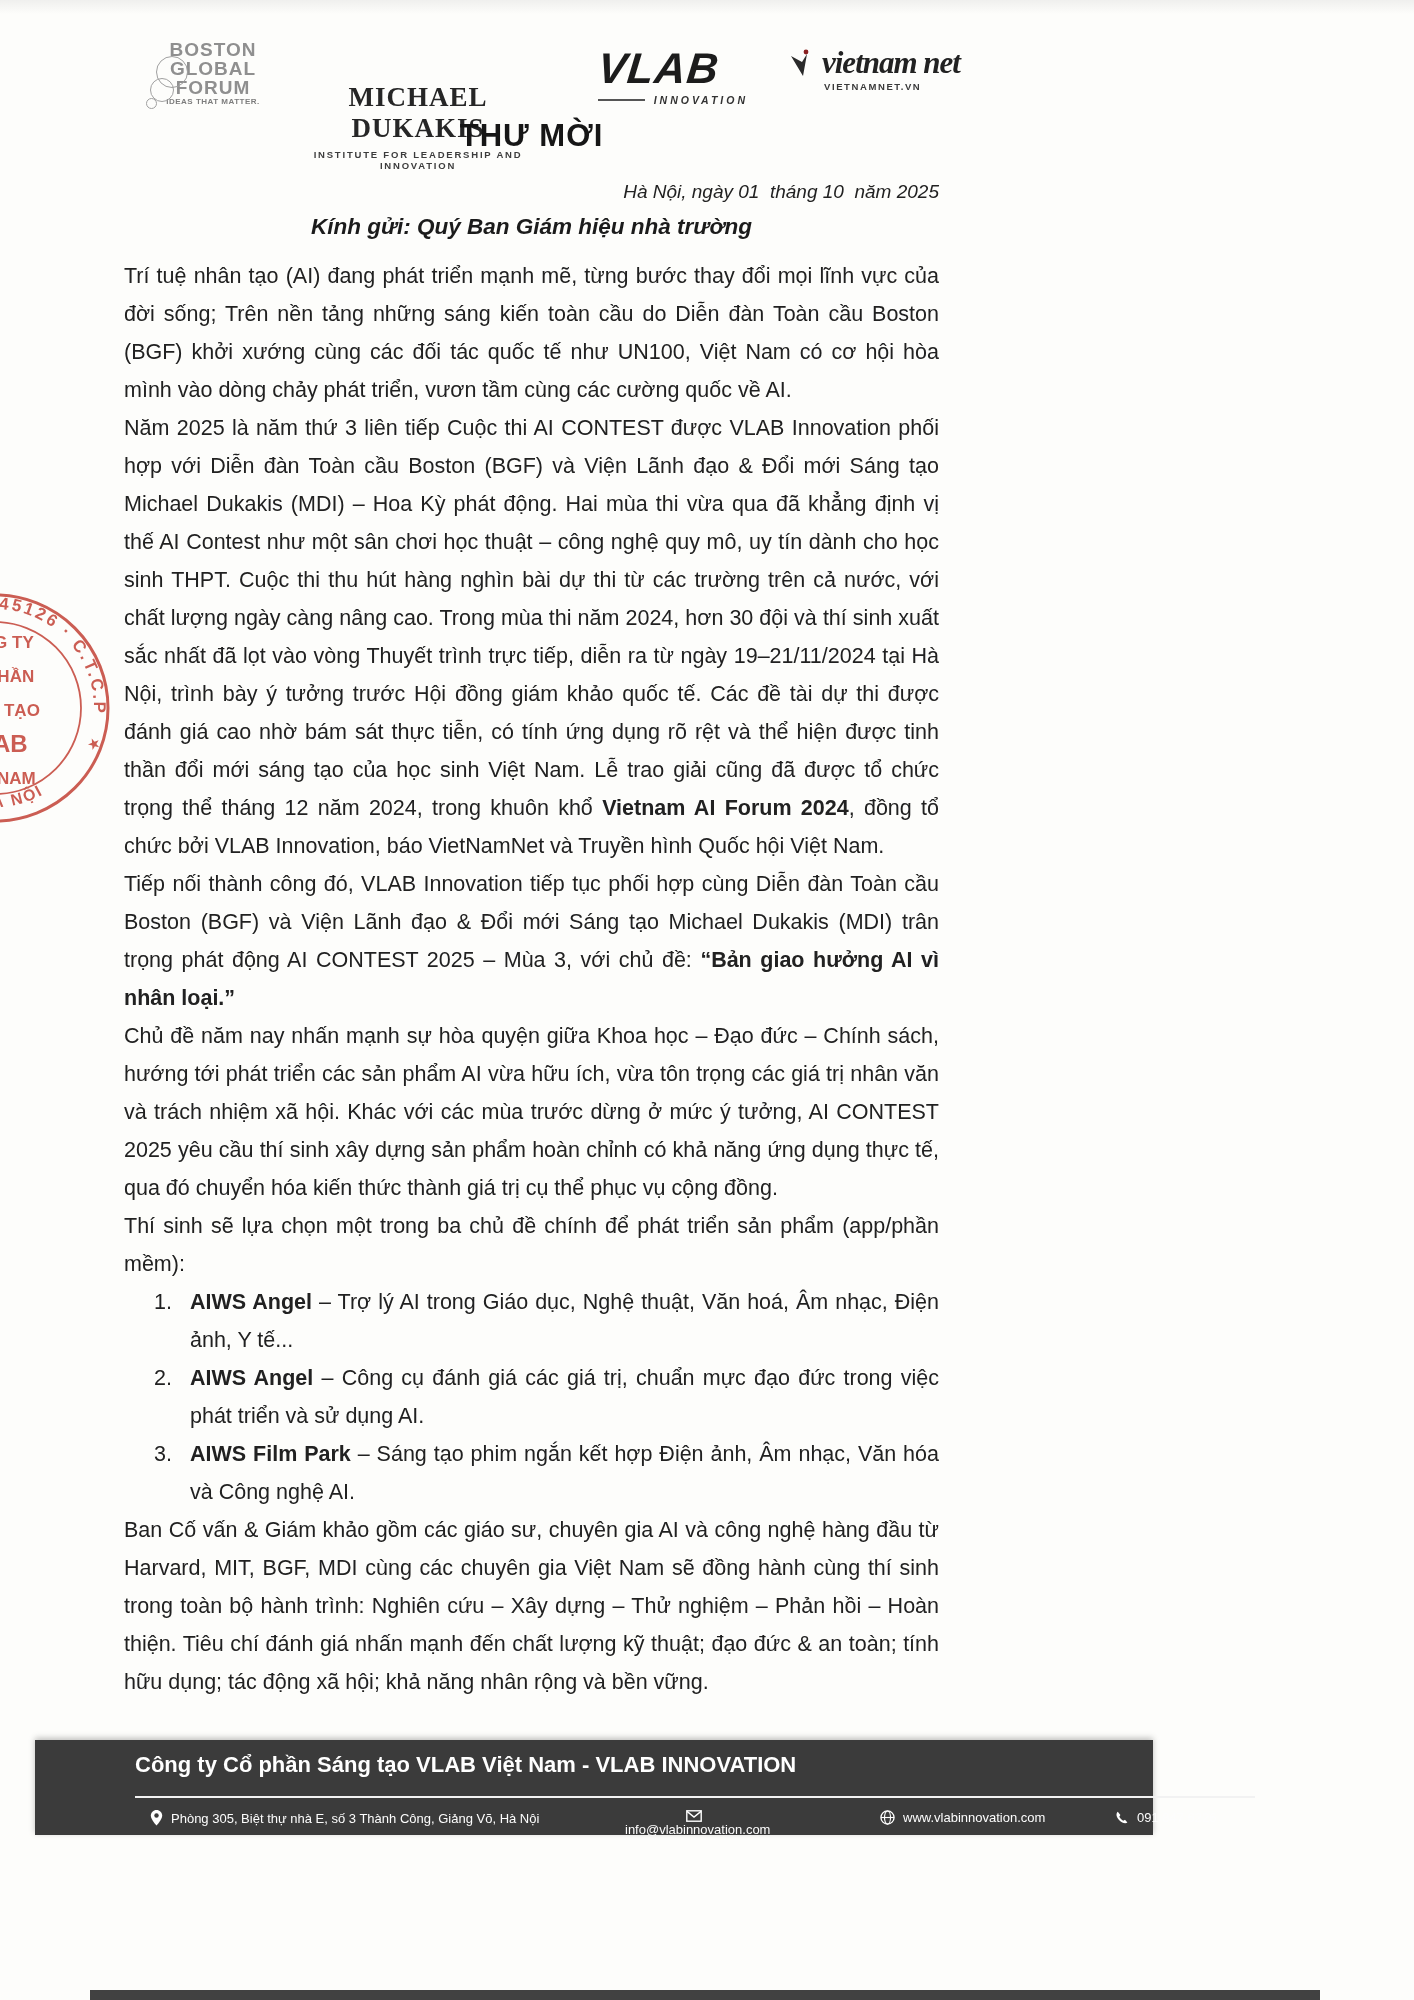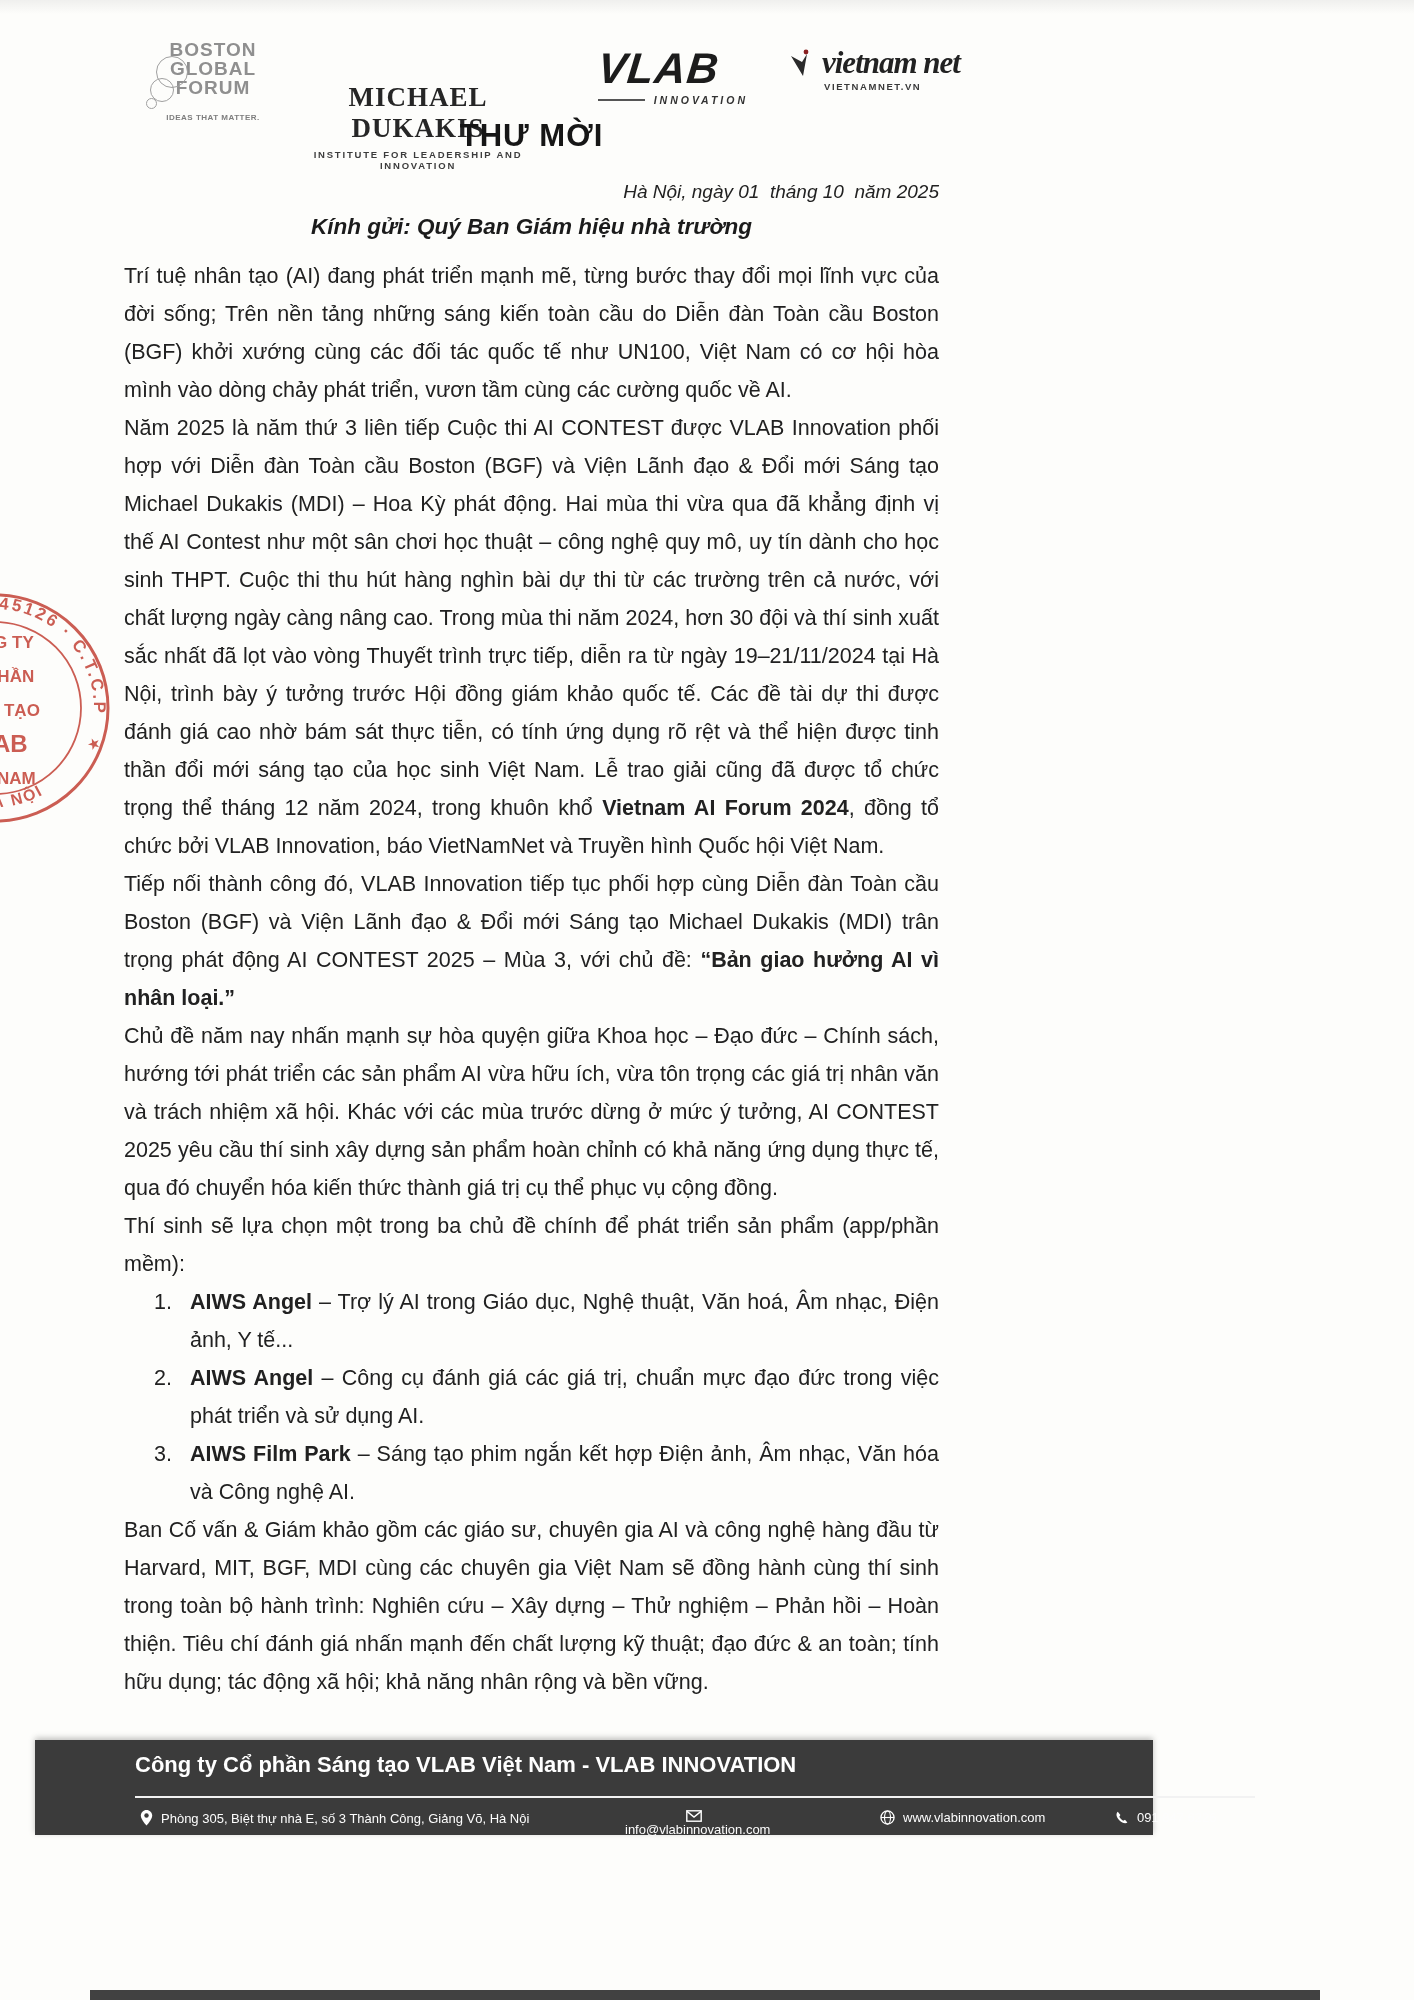--- a/index.html
+++ b/index.html
@@ -9,21 +9,21 @@
     font-family:"Liberation Sans","DejaVu Sans",sans-serif;color:#1f1f1f;
   }
   
   .scan-streak{position:absolute;left:0;top:0;width:100%;height:14px;
     background:linear-gradient(to bottom,rgba(120,120,120,.10),rgba(255,255,255,0));}
 
   
   .logo{position:absolute;}
   .bgf{left:148px;top:40px;width:130px;color:#8f8f8f;}
   .bgf .l{font-size:19px;letter-spacing:1px;line-height:19px;text-align:center;font-weight:600;}
-  .bgf .tag{font-size:8px;letter-spacing:.5px;margin-top:16px;text-align:center;color:#7d7d7d;font-weight:700;}
+  .bgf .tag{font-size:8px;letter-spacing:.5px;margin-top:0;text-align:center;color:#7d7d7d;font-weight:700;}
   .bgf .ring{position:absolute;border:1.4px solid #a0a0a0;border-radius:50%;}
   .r1{width:30px;height:30px;left:8px;top:16px;}
   .r2{width:22px;height:22px;left:2px;top:38px;}
   .r3{width:9px;height:9px;left:-2px;top:58px;}
 
   .mdi{left:288px;top:52px;width:260px;text-align:center;color:#262626;}
   .mdi .name{font-family:"Liberation Serif","DejaVu Serif",serif;font-size:27px;font-weight:700;letter-spacing:1px;margin-top:30px;}
   .mdi .sub{font-size:9.5px;letter-spacing:1.8px;margin-top:5px;color:#3c3c3c;font-weight:600;}
 
   .vlab{left:598px;top:48px;width:150px;color:#1c1c1c;}
@@ -52,21 +52,21 @@
   
   .stamp{position:absolute;left:0;top:590px;opacity:.88;}
 
   
   .footer-bar{position:absolute;left:35px;top:1740px;width:1078px;height:95px;
     background:#3b3b3b;box-shadow:0 -2px 6px rgba(0,0,0,.25);padding-left:40px;}
   .footer-bar .company{position:absolute;left:100px;top:12px;color:#fff;font-weight:700;font-size:22px;}
   .footer-bar .sep{position:absolute;left:100px;top:56px;width:1120px;height:2px;background:#f2f2f2;}
   .contact{position:absolute;top:70px;display:flex;align-items:center;color:#fdfdfd;font-size:13px;white-space:nowrap;}
   .contact svg{margin-right:8px;flex:none;}
-  .c-address{left:105px;}
+  .c-address{left:115px;}
   .c-email{left:590px;flex-direction:column;}
   .c-website{left:845px;}
   .c-phone{left:1080px;}
 
   .bottom-strip{position:absolute;left:90px;top:1990px;width:1230px;height:10px;background:#414141;}
 </style>
 </head>
 <body>
 
 <div class="page">

